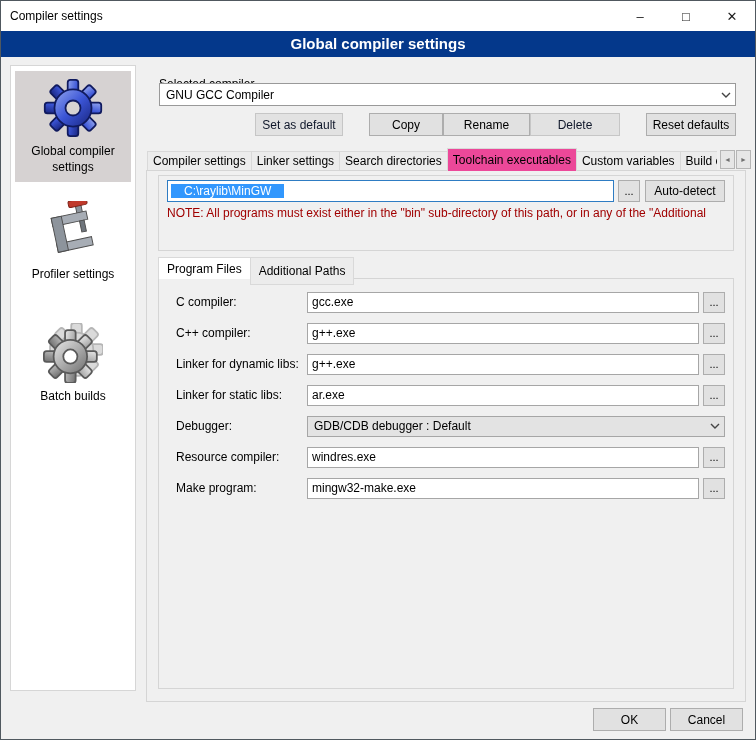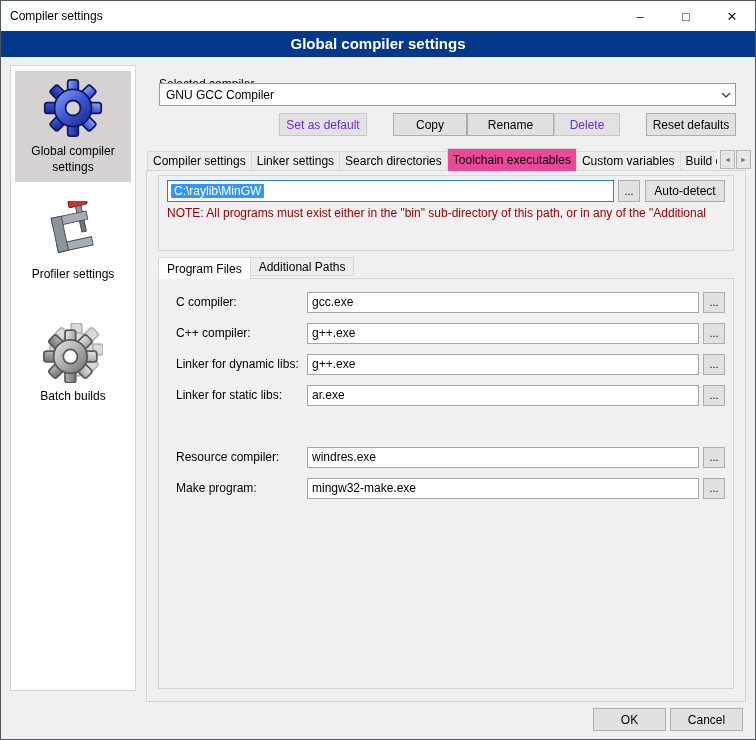--- a/index.html
+++ b/index.html
@@ -44,21 +44,21 @@
   .side-icon { display:block; margin:0 auto 6px; width:60px; height:60px; }
   .side-label { font-size:12px; line-height:1.3; }
 
   
   .btn {
     height:23px; background:#e1e1e1; border:1px solid #adadad;
     font-family:inherit; font-size:12px; color:#000;
     display:inline-flex; align-items:center; justify-content:center;
     padding:0 10px; cursor:default;
   }
-  .btn.disabled { color:#6d28d9; border-color:#c6c6c6; background:#e2e2e2; }
+  .btn.disabled { color:#0f172a; border-color:#c6c6c6; background:#e2e2e2; }
   .combo {
     background:#fff; border:1px solid #999; height:23px;
     display:flex; align-items:center;
   }
   .combo.gray { background:#e3e3e3; border-color:#a6a6a6; height:21px; }
   .combo-value { flex:1; padding:0 6px; white-space:nowrap; overflow:hidden; }
   .combo-arrow { width:18px; display:flex; align-items:center; justify-content:center; }
   .edit {
     height:21px; background:#fff; border:1px solid #a6a6a6;
     font-family:inherit; font-size:12px; padding:0 4px; width:100%;
@@ -68,21 +68,21 @@
   .lbl-selected { position:absolute; left:158px; top:76px; }
   .compiler-combo { position:absolute; left:158px; top:82px; width:577px; }
   .action-row {
     position:absolute; left:158px; top:112px; width:577px; height:23px;
     display:flex;
   }
   .action-row .btn { padding:0; }
   .b-setdef { margin-left:auto; width:88px; }
   .b-copy   { margin-left:26px; width:74px; }
   .b-rename { width:87px; }
-  .b-delete { width:66px; }
+  .b-delete { width:90px; }
   .b-reset  { margin-left:26px; width:90px; }
 
   
   .tabstrip {
     position:absolute; left:146px; top:147px; width:570px; height:23px;
     display:flex; align-items:flex-end; overflow:hidden; white-space:nowrap;
   }
   .tab {
     height:20px; background:#ececec; border:1px solid #d9d9d9;
     padding:0 5px; display:inline-flex; align-items:center;
@@ -106,34 +106,34 @@
   fieldset.groupbox {
     position:absolute; left:11px; right:11px; top:4px; height:76px;
     border:1px solid #d5d5d5; padding:2px 8px 0;
   }
   fieldset.groupbox legend { padding:0 4px; margin-left:2px; font-size:12px; }
   .dir-row { display:flex; margin-top:2px; }
   .dir-input {
     flex:1; height:22px; background:#fff; border:1px solid #2e7cc3;
     display:flex; align-items:center; padding:0 3px; overflow:hidden;
   }
-  .dir-input .sel { background:#3297fd; color:#fff; padding:0 3px; white-space:nowrap; }
+  .dir-input .sel { background:#3297fd; color:#fff; padding:0 13px; white-space:nowrap; }
   .b-browse-dir { width:22px; height:22px; margin-left:4px; padding:0; font-size:11px; }
   .b-autodetect { width:80px; height:22px; margin-left:5px; padding:0; }
   .note {
     margin-top:4px; color:#a00000; white-space:nowrap; overflow:hidden;
   }
 
   
   .subtabstrip {
     position:absolute; left:11px; top:86px; height:22px;
     display:flex; z-index:3;
   }
   .subtab {
-    height:19px; background:#ececec; border:1px solid #d9d9d9;
+    height:28px; background:#ececec; border:1px solid #d9d9d9;
     padding:0 8px; display:inline-flex; align-items:center; margin-right:-1px;
   }
   .subtab.active { height:22px; background:#ffffff; border-bottom:none; z-index:4; position:relative; }
 
   .innerpanel {
     position:absolute; left:11px; right:11px; top:107px; bottom:12px;
     border:1px solid #d5d5d5; background:#f0f0f0; z-index:2;
   }
 
   
@@ -313,20 +313,31 @@
         <input class="edit" value="g++.exe" style="">
         <button class="btn b-browse-sm">...</button>
       </div>
 
       <div class="field-row" style="top:105px">
         <span class="f-label">Linker for static libs:</span>
         <input class="edit" value="ar.exe" style="">
         <button class="btn b-browse-sm">...</button>
       </div>
 
+      <div class="field-row" style="top:136px">
+        <span class="f-label">Debugger:</span>
+        <div class="combo gray">
+          <span class="combo-value">GDB/CDB debugger : Default</span>
+          <span class="combo-arrow">
+            <svg width="10" height="6">
+                <polyline points="1,1 5,5 9,1" fill="none" stroke="#444" stroke-width="1.4"></polyline>
+              </svg>
+          </span>
+        </div>
+      </div>
 
       <div class="field-row" style="top:167px">
         <span class="f-label">Resource compiler:</span>
         <input class="edit" value="windres.exe" style="">
         <button class="btn b-browse-sm">...</button>
       </div>
 
       <div class="field-row" style="top:198px">
         <span class="f-label">Make program:</span>
         <input class="edit" value="mingw32-make.exe" style="">

